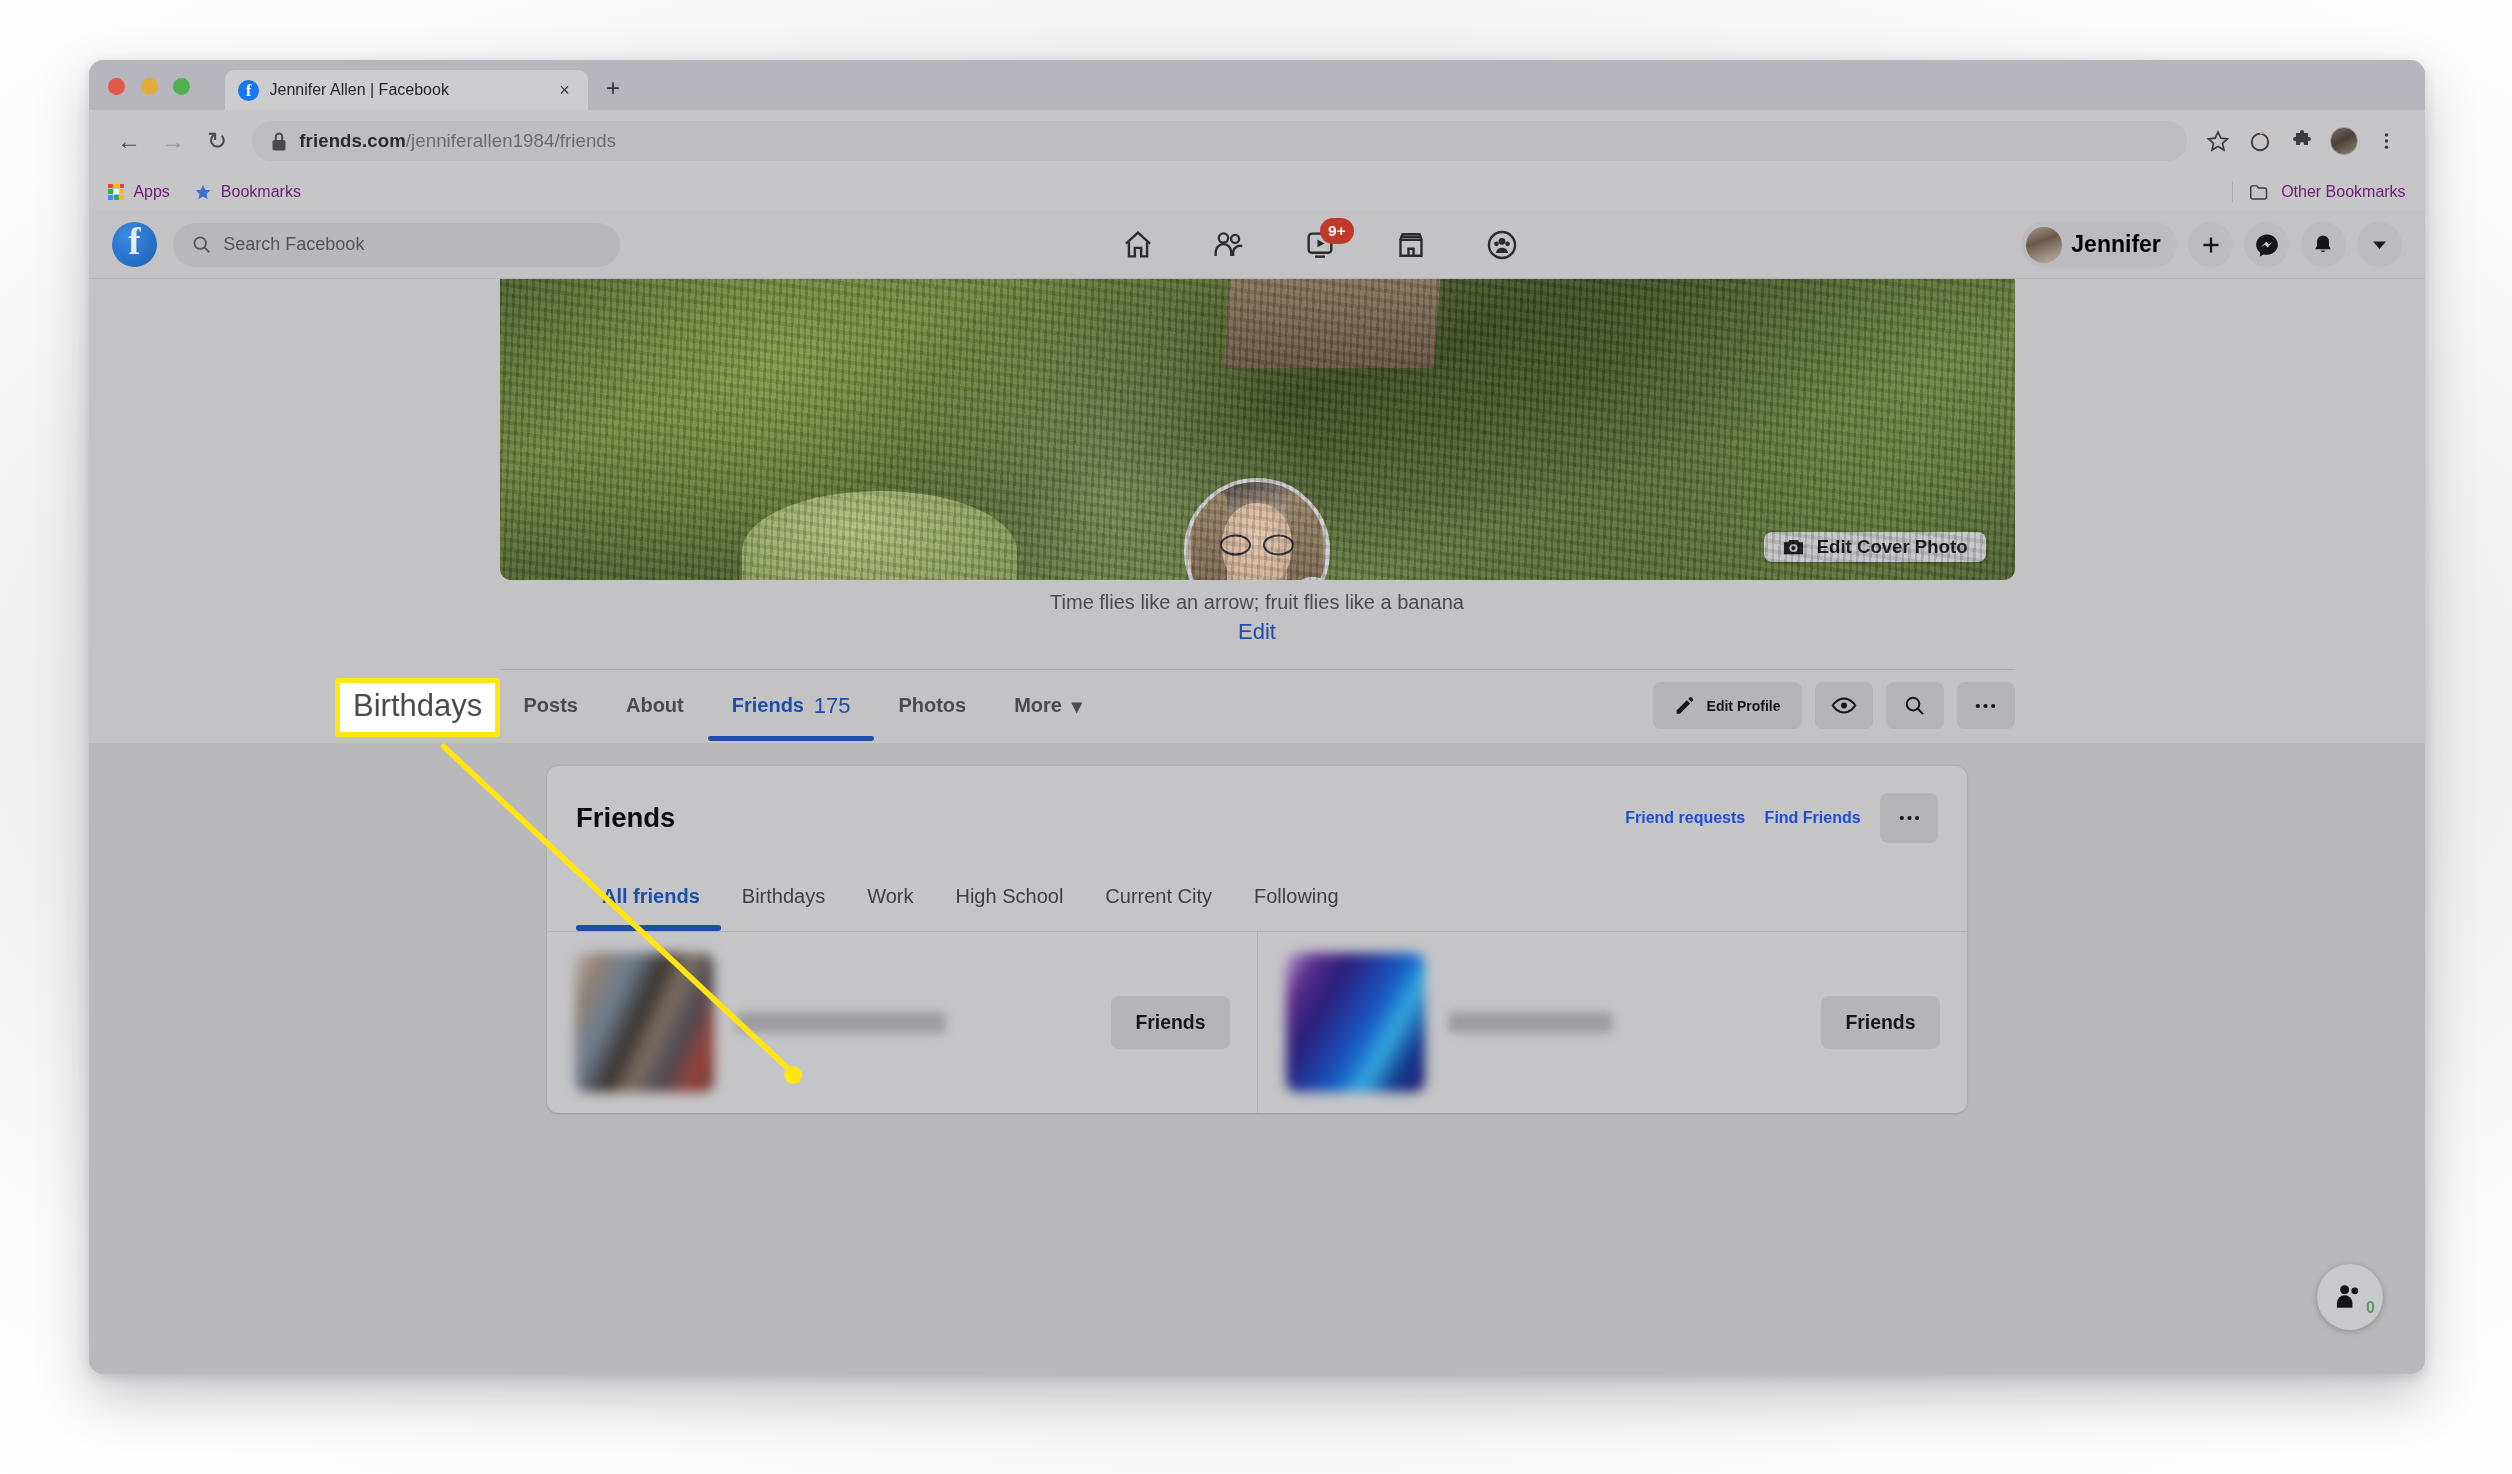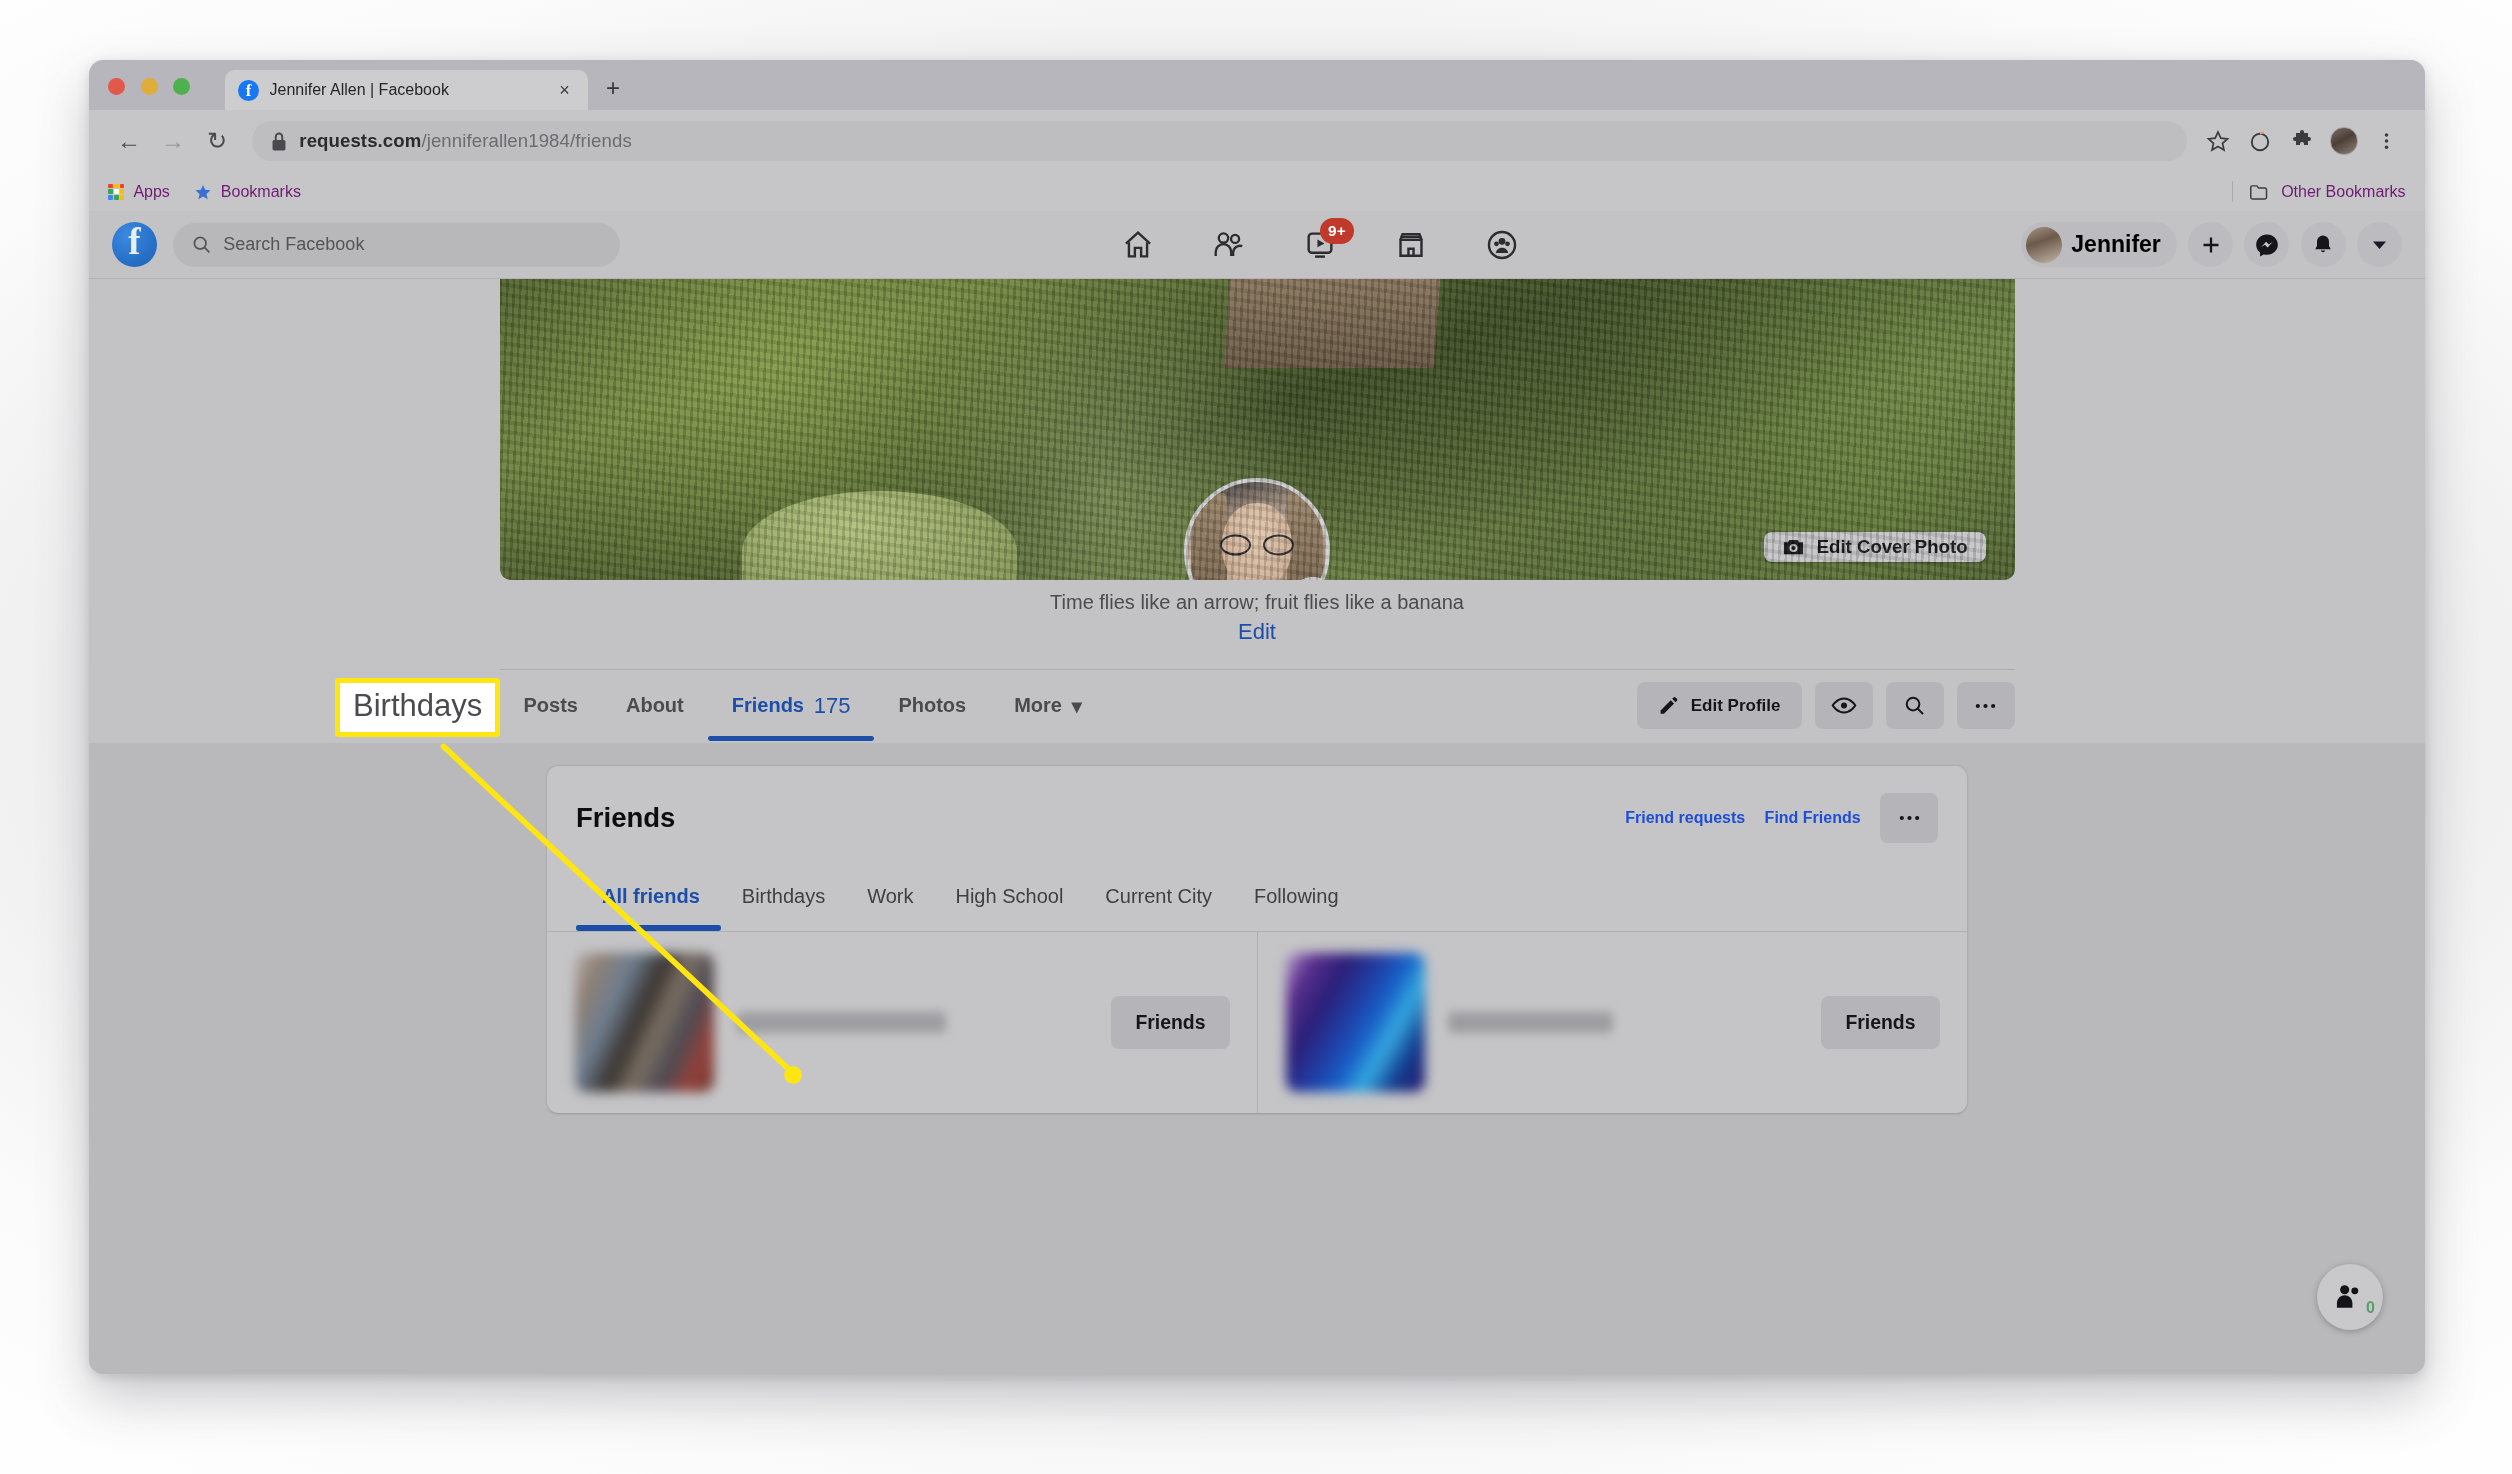--- a/index.html
+++ b/index.html
@@ -272,21 +272,21 @@
   .ptab.active { color: #1d4ea8; }
   .ptab.active:after {
     content:''; position:absolute; left: 0; right: 0; bottom: 0;
     height: 5.7px; background: #1d4ea8; border-radius: 2.4px;
   }
   .ptab .count { font-size: 22px; color: #1d4ea8; font-weight: 500; }
   .ptab-actions { margin-left: auto; display: flex; align-items: center; gap: 13px; }
   .abtn {
     height: 47px; border-radius: 8px; background: #b5b5b9;
     display: flex; align-items: center; justify-content: center;
-    gap: 11.3px; padding: 0 21px; font-size: 17px; font-weight: bold; color: #16161a;
+    gap: 11.3px; padding: 0 21px; font-size: 14px; font-weight: bold; color: #16161a;
   }
   .abtn.sq { width: 58px; padding: 0; }
 
   
   .content { background: #b9b9bb; padding-top: 23px; }
   .card {
     width: 1420px; margin: 0 auto;
     background: #c5c5c7; border-radius: 11.3px;
     box-shadow: 0 0.8px 2.4px rgba(0,0,0,.18);
     padding: 0 0 0 0; overflow: hidden;
@@ -384,21 +384,21 @@
   <div class="toolbar">
     <div class="navbtn">←</div>
     <div class="navbtn dim">→</div>
     <div class="navbtn">↻</div>
 
     <div class="omnibox">
       <svg class="lock" width="18" height="21" viewBox="0 0 22 26">
         <rect x="3" y="11" width="16" height="13" rx="2" fill="#4a4a4e"></rect>
         <path d="M7 11V7a4 4 0 0 1 8 0v4" fill="none" stroke="#4a4a4e" stroke-width="2.4"></path>
       </svg>
-      <span class="url"><b>requests.com</b><span class="dim">/jenniferallen1984/friends</span></span>
+      <span class="url"><b>friends.com</b><span class="dim">/jenniferallen1984/friends</span></span>
     </div>
 
     <div class="tbicon">
       <svg width="24" height="24" viewBox="0 0 24 24" fill="none" stroke="#3b3b40" stroke-width="1.7">
         <polygon points="12,3 14.8,9.2 21.5,9.9 16.5,14.4 18,21 12,17.6 6,21 7.5,14.4 2.5,9.9 9.2,9.2"></polygon>
       </svg>
     </div>
     <div class="tbicon">
       <svg width="24" height="24" viewBox="0 0 24 24" fill="none" stroke="#3b3b40" stroke-width="1.9">
         <circle cx="12" cy="13" r="8.2"></circle>

